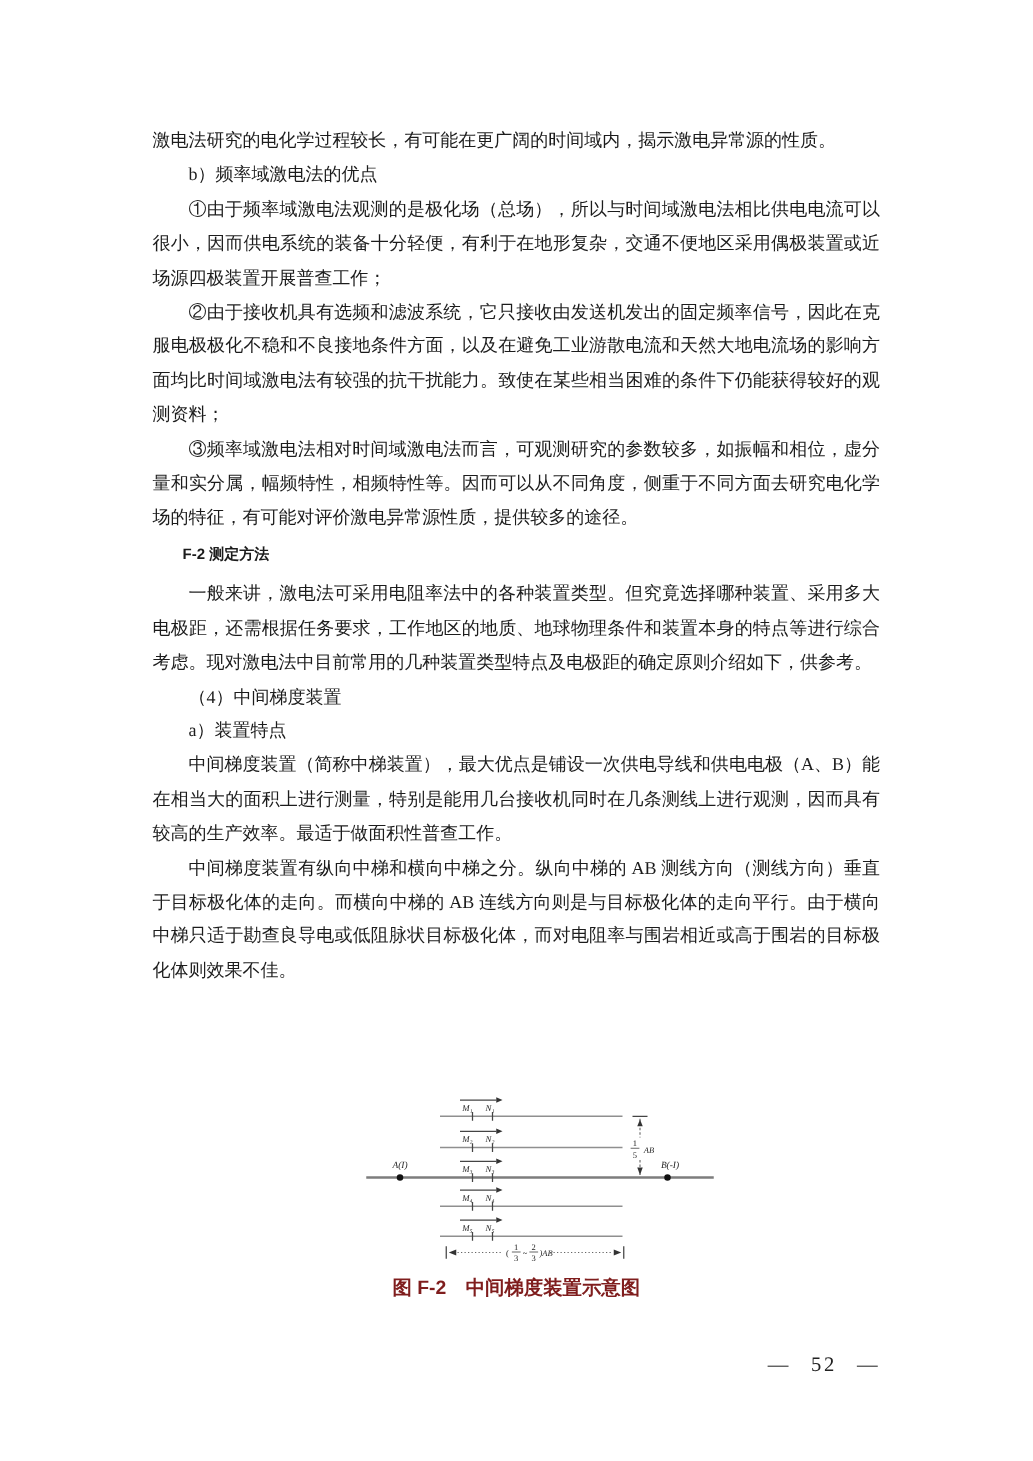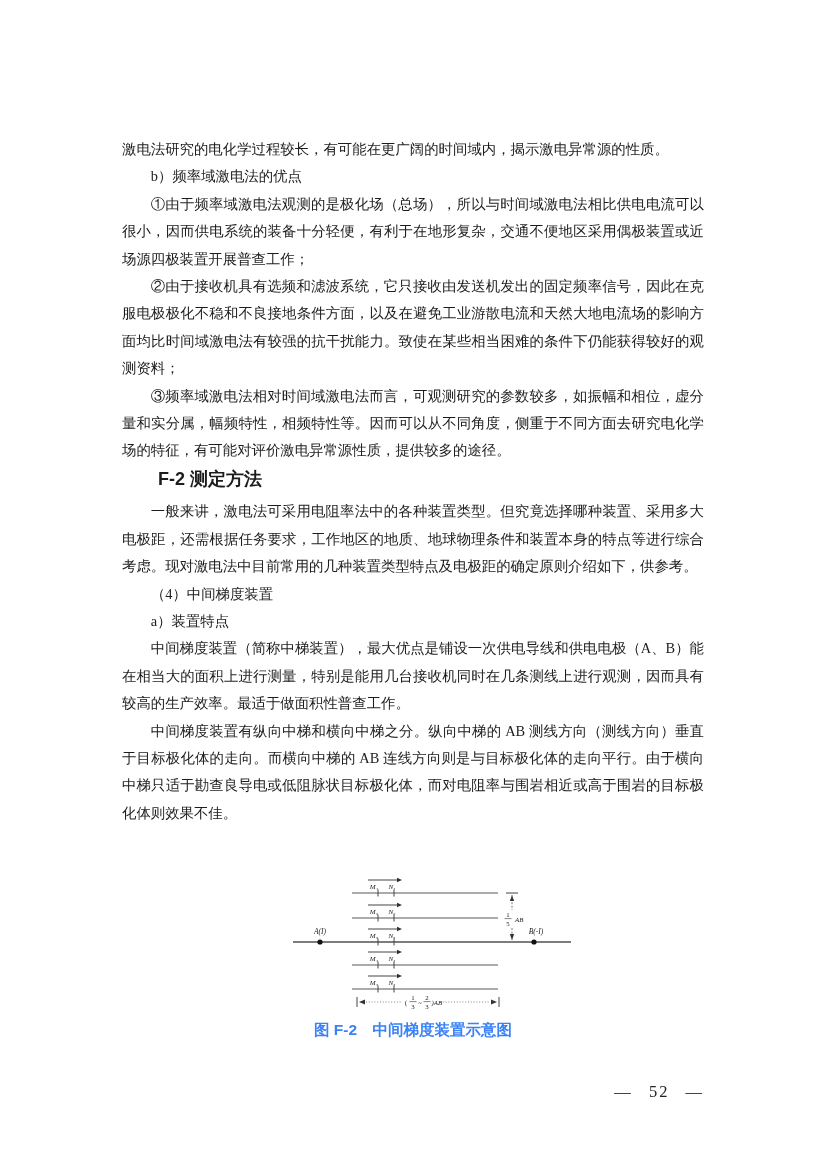--- a/index.html
+++ b/index.html
@@ -1,28 +1,28 @@
 <!DOCTYPE html>
 <html><head>
 <meta charset="utf-8">
 <style>
   html,body{margin:0;padding:0;background:#ffffff;}
   body{width:826px;height:1169px;position:relative;overflow:hidden;
        font-family:"Liberation Serif","DejaVu Serif",serif;color:#1c1c1c;}
   .page{position:absolute;inset:0;background:#ffffff;}
   .text-block{position:absolute;left:122px;top:100px;width:582px;
-       font-size:14.4px;line-height:27.4px;text-align:justify;text-align-last:left;margin-top:36px;}
+       font-size:14.4px;line-height:27.4px;text-align:justify;text-align-last:left;}
   .text-block p{margin:0;}
   p.ind{text-indent:2em;}
   p.cont{text-indent:0;}
   .sec-heading{font-family:"Liberation Sans","DejaVu Sans",sans-serif;
-       font-weight:bold;font-size:18px;text-indent:2em;margin:1px 0 5px 0 !important;}
+       font-weight:bold;font-size:12px;text-indent:2em;margin:1px 0 5px 0 !important;}
   .fig-caption{position:absolute;left:0;top:1020px;width:826px;text-align:center;
        font-family:"Liberation Sans","DejaVu Sans",sans-serif;font-weight:bold;
-       font-size:15.5px;color:#3b82f6;}
+       font-size:15.5px;color:#7f1d1d;}
   .page-number{position:absolute;top:1082px;right:122px;font-size:16.5px;
        color:#222;word-spacing:10px;letter-spacing:2px;}
   .figure-wrap{position:absolute;left:290px;top:876px;width:290px;height:140px;}
   
   .sline{stroke:#8f8f8f;stroke-width:1.3;}
   .mline{stroke:#7d7d7d;stroke-width:2;}
   .tick{stroke:#444;stroke-width:1;}
   .dimv{stroke:#555;stroke-width:0.8;stroke-dasharray:2,1.6;}
   .dimh{stroke:#666;stroke-width:0.8;stroke-dasharray:1,1.8;}
   .arr{fill:#333;stroke:none;}

